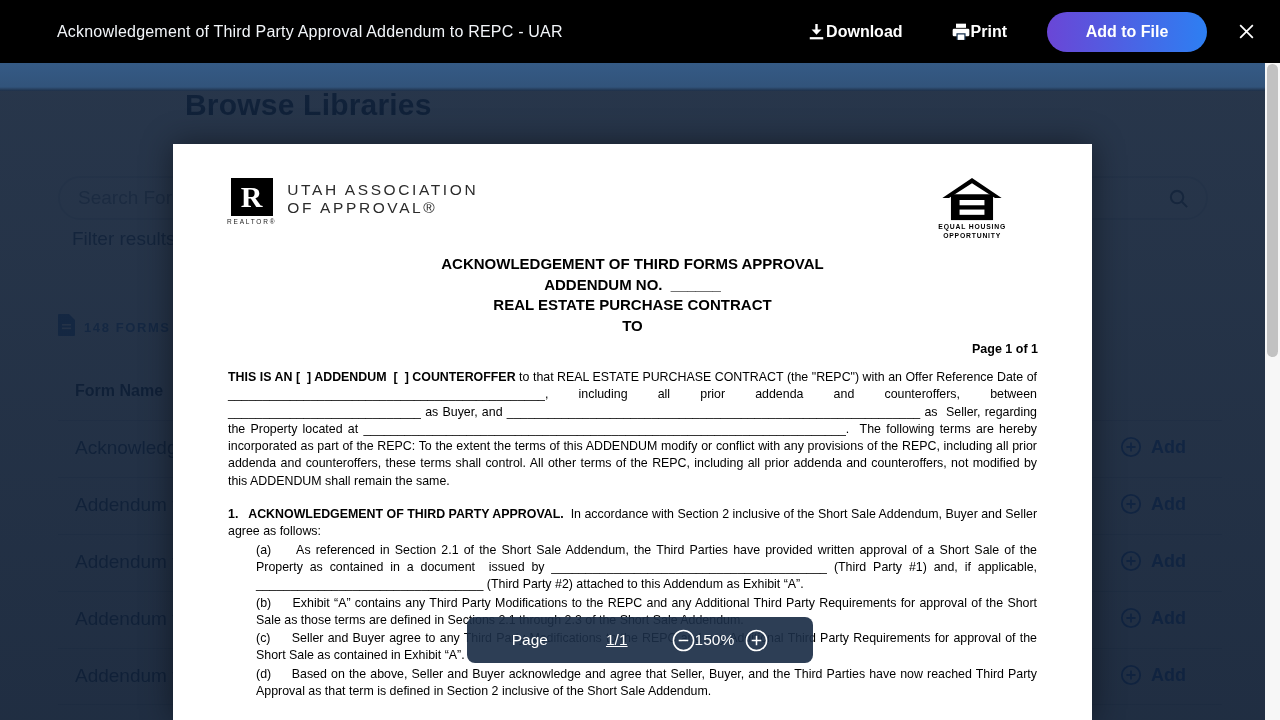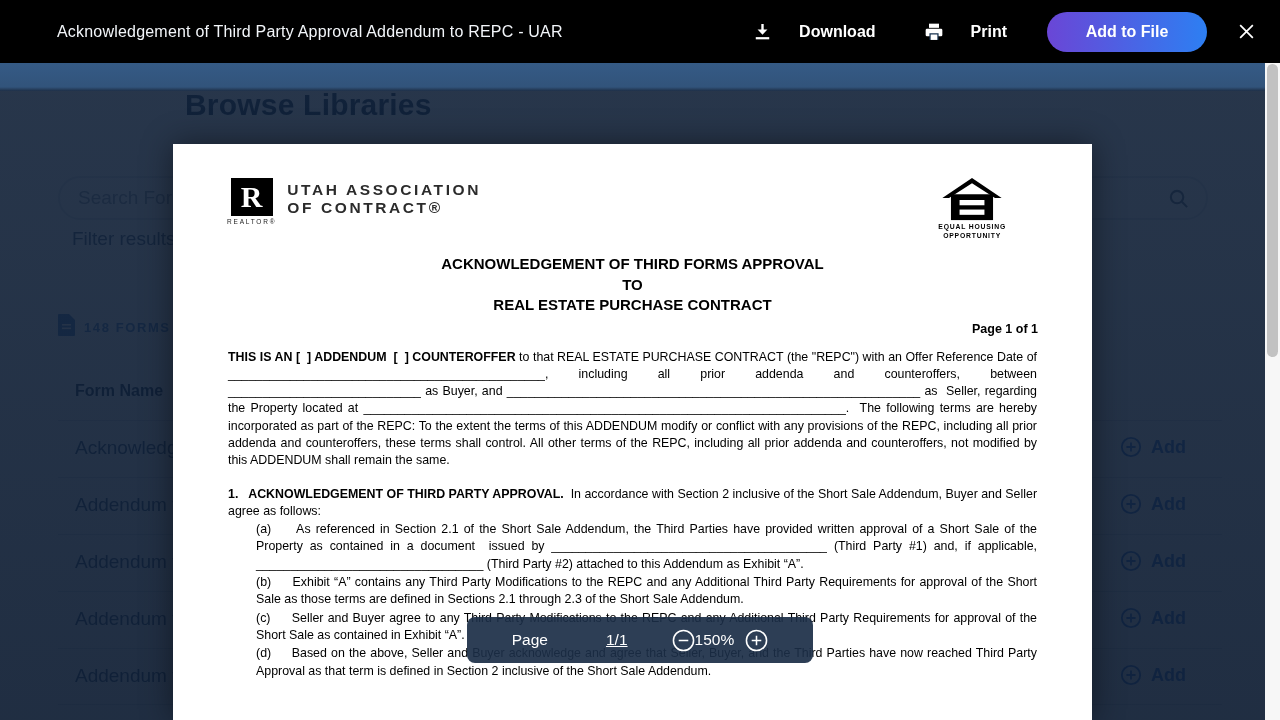--- a/index.html
+++ b/index.html
@@ -32,21 +32,21 @@
   
   .overlay { position:absolute; left:0; top:63px; width:1280px; height:657px; z-index:10;
     background:linear-gradient(180deg,
       rgba(42,80,124,0.90) 0px, rgba(38,72,112,0.90) 24px,
       rgba(16,32,55,0.90) 28px, rgba(13,28,50,0.92) 100%); }
 
   
   .topbar { position:absolute; left:0; top:0; width:1280px; height:63px; background:#000000;
     z-index:50; display:flex; align-items:center; padding:0 24px 0 57px; }
   .tb-title { flex:1; font-size:16px; font-weight:500; color:#f3f6fa; letter-spacing:0.2px; }
-  .tb-act { display:flex; align-items:center; gap:27px; color:#ffffff; font-size:16px;
+  .tb-act { display:flex; align-items:center; gap:0; color:#ffffff; font-size:16px;
     font-weight:700; cursor:pointer; }
   .tb-act + .tb-act { margin-left:48px; }
   .tb-cta { margin-left:40px; width:160px; height:40px; border:none; border-radius:20px;
     background:linear-gradient(90deg,#6a46d6 0%,#2d7ff2 100%);
     color:#ffffff; font-size:16px; font-weight:700; cursor:pointer;
     font-family:"Liberation Sans", sans-serif; }
   .tb-close { margin-left:30px; display:flex; color:#ffffff; cursor:pointer; }
 
   
   .scrollbar { position:absolute; right:0; top:63px; width:15px; height:657px;
@@ -59,21 +59,21 @@
     background:#ffffff; z-index:20; padding:34px 54px 0 54px; color:#000;
     box-shadow:0 0 30px rgba(0,0,0,0.45); }
   .doc-head { display:flex; justify-content:space-between; align-items:flex-start; }
   .r-logo { display:flex; align-items:flex-start; }
   .r-box-wrap { display:flex; flex-direction:column; align-items:center; }
   .r-box { width:42px; height:38px; background:#000; color:#fff; display:flex;
     align-items:center; justify-content:center;
     font-family:"Liberation Serif", serif; font-weight:700; font-size:30px; line-height:1; }
   .r-cap { font-size:6.5px; letter-spacing:1.8px; color:#1a1a1a; margin-top:2px; }
   .r-name { margin-left:11px; padding-top:3px; color:#2b2b2b; font-size:15.5px;
-    letter-spacing:2.6px; line-height:18px; white-space:nowrap;font-weight:bold; }
+    letter-spacing:2.6px; line-height:18px; white-space:nowrap; }
   .eh-logo { display:flex; flex-direction:column; align-items:center; margin-right:32px;
     color:#000; }
   .eh-txt { font-size:6.8px; font-weight:700; letter-spacing:0.8px; line-height:8px; margin-top:1px; }
 
   .doc-titleblock { margin-top:14px; text-align:center; font-weight:700; font-size:15px;
     line-height:20.5px; }
   .doc-pageof { text-align:right; font-weight:700; font-size:12.5px; margin-top:6px; }
 
   .doc-body { margin-top:13px; font-size:12.4px; line-height:17.3px; text-align:justify; }
   .doc-para { margin:1px; }
@@ -209,39 +209,40 @@
 
   <div class="docpage">
     <div class="doc-head">
       <div class="r-logo">
         <div class="r-box-wrap">
           <div class="r-box">R</div>
           <div class="r-cap">REALTOR®</div>
         </div>
         <div class="r-name">
           <div>UTAH ASSOCIATION</div>
-          <div>OF CONTRACT®</div>
+          <div>OF APPROVAL®</div>
         </div>
       </div>
       <div class="eh-logo">
         <svg width="62" height="44" viewBox="0 0 62 46">
           <path d="M31 0 L62 21 L55 21 L31 5.5 L7 21 L0 21 Z" fill="#000"></path>
           <rect x="9" y="17" width="44" height="27" fill="#000"></rect>
           <rect x="18" y="23" width="26" height="5.5" fill="#fff"></rect>
           <rect x="18" y="33" width="26" height="5.5" fill="#fff"></rect>
         </svg>
         <div class="eh-txt">EQUAL HOUSING</div>
         <div class="eh-txt">OPPORTUNITY</div>
       </div>
     </div>
 
     <div class="doc-titleblock">
       <div>ACKNOWLEDGEMENT OF THIRD FORMS APPROVAL</div>
+      <div>ADDENDUM NO.&nbsp; ______</div>
+      <div>REAL ESTATE PURCHASE CONTRACT</div>
       <div>TO</div>
-      <div>REAL ESTATE PURCHASE CONTRACT</div>
     </div>
 
     <div class="doc-pageof">Page 1 of 1</div>
 
     <div class="doc-body" id="docBody">
         <div class="doc-para"><b>THIS IS AN [&nbsp;&nbsp;] ADDENDUM&nbsp; [&nbsp;&nbsp;] COUNTEROFFER</b><span> to that REAL ESTATE PURCHASE CONTRACT (the "REPC") with an Offer Reference Date of </span><span>______________________________________________</span><span>, including all prior addenda and counteroffers, between </span><span>____________________________</span><span> as Buyer, and </span><span>____________________________________________________________</span><span> as&nbsp; Seller, regarding the Property located at </span><span>______________________________________________________________________</span><span>.&nbsp; The following terms are hereby incorporated as part of the REPC: To the extent the terms of this ADDENDUM modify or conflict with any provisions of the REPC, including all prior addenda and counteroffers, these terms shall control. All other terms of the REPC, including all prior addenda and counteroffers, not modified by this ADDENDUM shall remain the same.</span></div>
         <div class="doc-para gap"><b>1.&nbsp;&nbsp; ACKNOWLEDGEMENT OF THIRD PARTY APPROVAL.</b><span>&nbsp; In accordance with Section 2 inclusive of the Short Sale Addendum, Buyer and Seller agree as follows:</span></div>
         <div class="doc-para ind"><span>(a)&nbsp;&nbsp;&nbsp;&nbsp; As referenced in Section 2.1 of the Short Sale Addendum, the Third Parties have provided written approval of a Short Sale of the Property as contained in a document&nbsp; issued by </span><span>________________________________________</span><span> (Third Party #1) and, if applicable, </span><span>_________________________________</span><span> (Third Party #2) attached to this Addendum as Exhibit “A”.</span></div>
         <div class="doc-para ind"><span>(b)&nbsp;&nbsp;&nbsp;&nbsp; Exhibit “A” contains any Third Party Modifications to the REPC and any Additional Third Party Requirements for approval of the Short Sale as those terms are defined in Sections 2.1 through 2.3 of the Short Sale Addendum.</span></div>
         <div class="doc-para ind"><span>(c)&nbsp;&nbsp;&nbsp;&nbsp; Seller and Buyer agree to any Third Party Modifications to the REPC and any Additional Third Party Requirements for approval of the Short Sale as contained in Exhibit “A”.</span></div>

